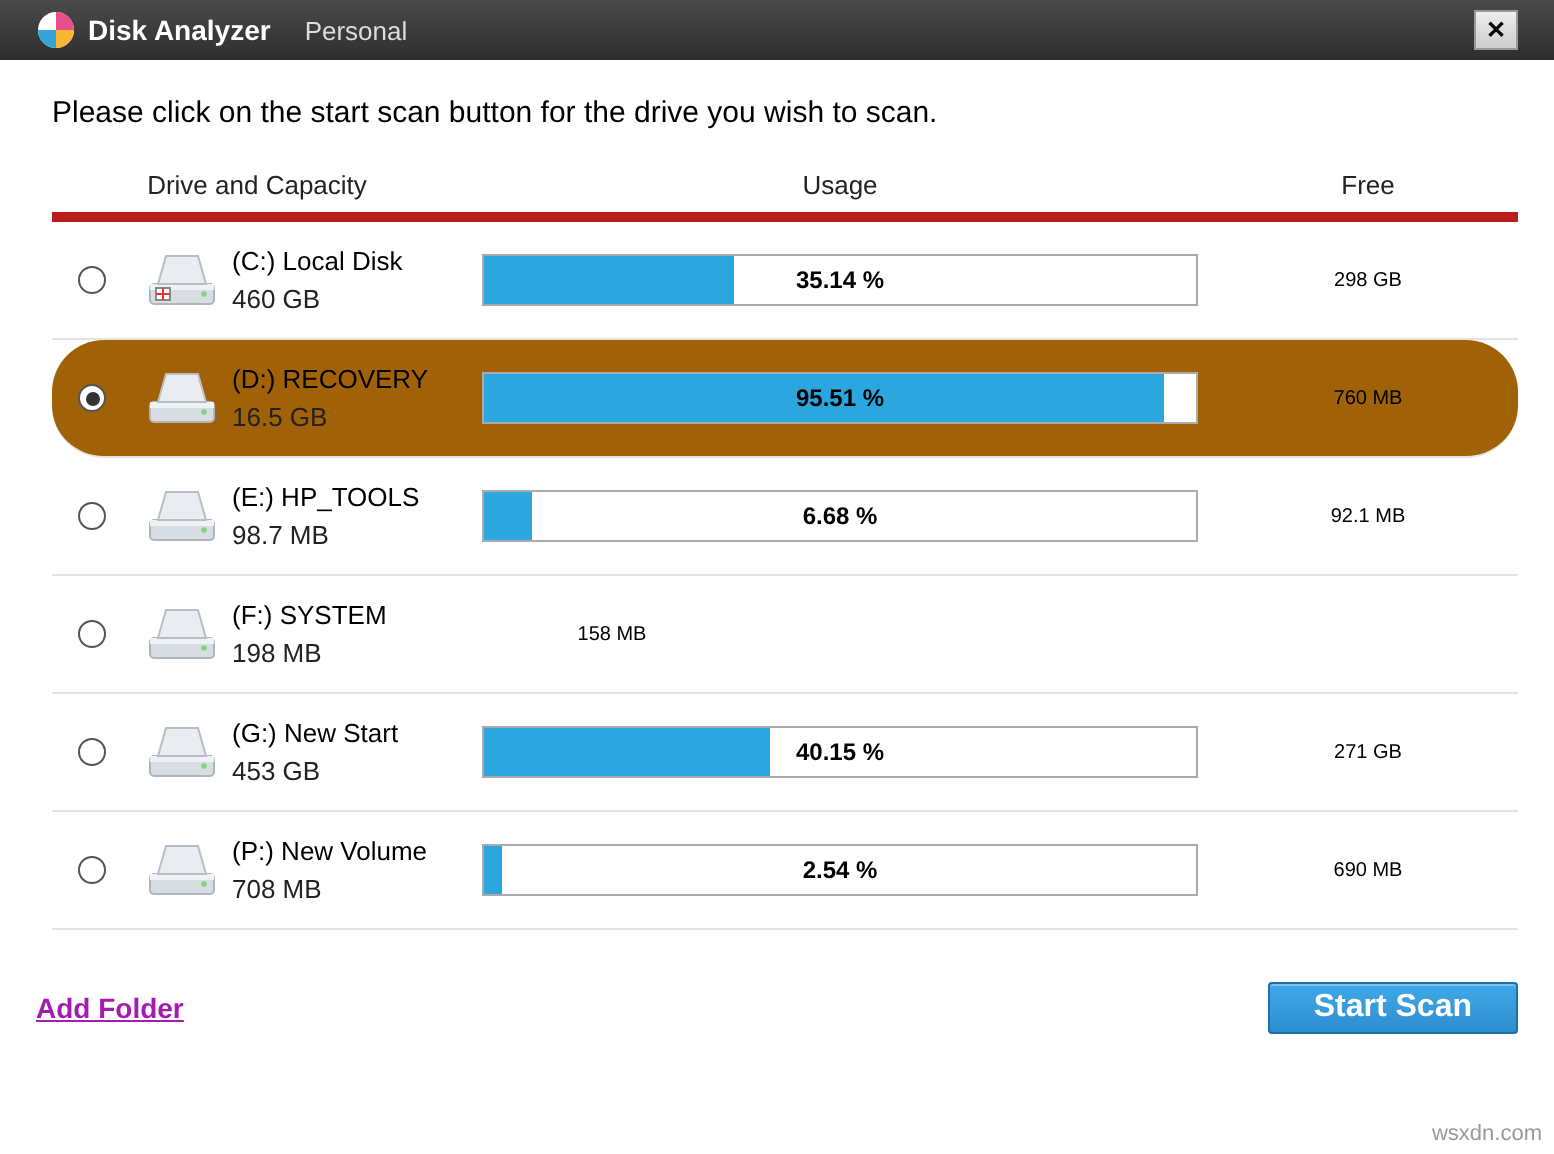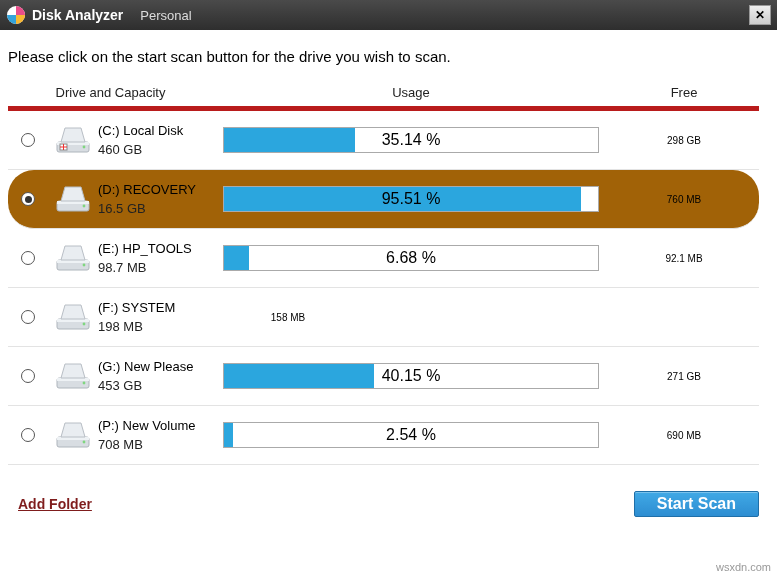--- a/index.html
+++ b/index.html
@@ -1,24 +1,24 @@
 <!DOCTYPE html>
 <html><head>
 <meta charset="utf-8">
 <style>
   * { box-sizing: border-box; margin: 0; padding: 0; }
   body { font-family: "Segoe UI", Arial, sans-serif; font-size: 13px; background: #fff; width: 777px; }
   
-  .titlebar { background: linear-gradient(to bottom, #4a4a4a, #2e2e2e); height: 30px; display: flex; align-items: center; padding: 0 6px; color: #fff; }
+  .titlebar { background: linear-gradient(to bottom, #4a4a4a, #2e2e2e); height: 30px; display: flex; align-items: center; padding: 0 18px; color: #fff; }
   .app-icon { width: 20px; height: 20px; margin-right: 6px; }
   .title-main { font-weight: 600; font-size: 14px; }
   .title-sub { font-weight: 300; font-size: 13px; margin-left: 17px; color: #ddd; }
   .close-btn { margin-left: auto; width: 22px; height: 20px; background: linear-gradient(to bottom,#eee,#ccc); border:1px solid #999; color:#000; display:flex; align-items:center; justify-content:center; font-size:12px; font-weight:bold; cursor:pointer; }
   
-  .content { padding: 18px 18px 10px 8px; }
+  .content { padding: 18px 18px 10px 26px; }
   .instruction { font-size: 15px; color: #000; margin-bottom: 14px; }
   
   .table-header { display: flex; border-bottom: 5px solid #b91c1c; padding: 6px 0; color: #222; font-size: 13px; }
   .col-drive { width: 205px; text-align: center; }
   .col-usage { flex: 1; text-align: center; }
   .col-free { width: 150px; text-align: center; }
   
   .drive-row { display: flex; align-items: center; border-bottom: 1px solid #e3e3e3; padding: 12px 0; }
   .drive-row.selected { background: #a16207; border-radius: 26px; }
   
@@ -29,26 +29,26 @@
   .drive-icon-cell { width: 50px; display:flex; justify-content:center; }
   .drive-icon { width: 36px; height: 32px; }
   
   .drive-info { width: 115px; }
   .drive-name { font-size: 13px; color: #000; }
   .drive-cap { font-size: 13px; color: #222; margin-top: 4px; }
   
   .usage-cell { flex: 1; padding: 0 10px; }
   .bar { height: 26px; border: 1px solid #aaa; background: #fff; position: relative; }
   .bar-fill { height: 100%; background: #2ba6de; }
-  .bar-label { position: absolute; inset: 0; display:flex; align-items:center; justify-content:center; font-weight: 400; font-size: 16px; color: #000; }
+  .bar-label { position: absolute; inset: 0; display:flex; align-items:center; justify-content:center; font-weight: 700; font-size: 12px; color: #000; }
   
   .free-cell { width: 150px; text-align: center; font-size: 10px; }
   
   .footer { display: flex; align-items: center; padding: 16px 18px; }
-  .add-folder { color: #7f1d1d; font-weight: 700; text-decoration: underline; font-size: 14px; cursor:pointer; }
+  .add-folder { color: #a21caf; font-weight: 700; text-decoration: underline; font-size: 14px; cursor:pointer; }
   .start-scan { margin-left: auto; background: linear-gradient(to bottom,#40a9e6,#2d8dd1); border: 1px solid #1f6fa8; color: #fff; font-size: 16px; font-weight: 600; padding: 3px 22px; cursor:pointer; border-radius: 2px; box-shadow: inset 0 1px 0 rgba(255,255,255,.3); }
   
   .watermark { position: fixed; bottom: 4px; right: 6px; font-size: 11px; color: #999; margin-top: 32px; }
 </style>
 </head>
 <body>
 
 <div class="titlebar">
   <span class="app-icon">
     <svg viewBox="0 0 20 20">
@@ -177,21 +177,21 @@
     <div class="drive-icon-cell">
       <span class="drive-icon"><svg viewBox="0 0 36 32">
     <rect x="2" y="18" width="32" height="10" rx="2" fill="#d8dde2" stroke="#aeb5bc"></rect>
     <rect x="2" y="18" width="32" height="3" fill="#eef2f5"></rect>
     <path d="M6 18 L10 4 L26 4 L30 18 Z" fill="#e9edf1" stroke="#b8bec5"></path>
     <circle cx="29" cy="23" r="1.4" fill="#7fd67f"></circle>
 
   </svg></span>
     </div>
     <div class="drive-info">
-      <div class="drive-name">(G:)  New Please</div>
+      <div class="drive-name">(G:)  New Start</div>
       <div class="drive-cap">453 GB</div>
     </div>
     <div class="usage-cell">
       <div class="bar">
         <div class="bar-fill" style="width:40.15%"></div>
         <div class="bar-label">40.15 %</div>
       </div>
     </div>
     <div class="free-cell">271 GB</div>
   </div>

